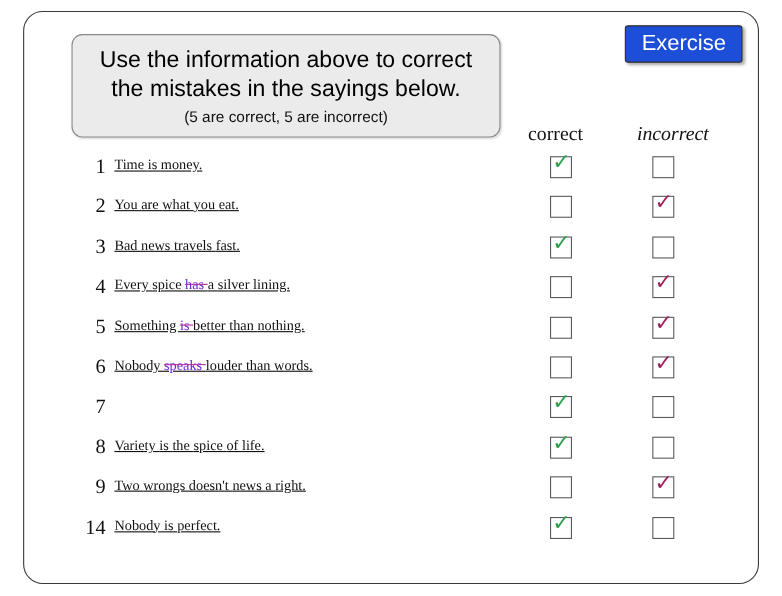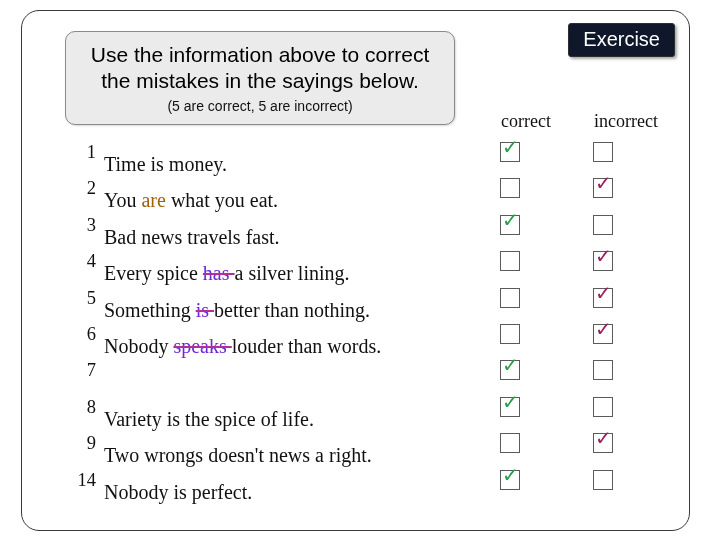--- a/index.html
+++ b/index.html
@@ -27,21 +27,21 @@
     height: 521px;
     box-sizing: border-box;
     border: 1px solid #3a3a3a;
     border-radius: 18px;
     background: #ffffff;
   }
   .exercise-badge {
     position: absolute;
     right: 14px;
     top: 12px;
-    background: #0f172a;
+    background: #1d4ed8;
     color: #ffffff;
     font-family: "Liberation Sans", sans-serif;
     font-size: 20px;
     padding: 4px 14px 6px 14px;
     border: 1px solid #2e2e2e;
     border-radius: 3px;
     box-shadow: 2px 2px 3px rgba(0,0,0,0.35);
     line-height: 1.1;
   }
   .instruction-box {
@@ -73,24 +73,24 @@
     top: 100px;
     left: 0;
     width: 100%;
     height: 24px;
   }
   .col-header {
     position: absolute;
     font-family: "Liberation Serif", serif;
     font-size: 18px;
     color: #111111;
-    text-align: center;
+    text-align: left;
   }
   .col-header.correct { left: 458px; width: 92px; }
-  .col-header.incorrect { left: 544px; width: 120px; }
+  .col-header.incorrect { left: 557px; width: 120px; font-style: italic; }
 
   .rows {
     position: absolute;
     left: 0;
     top: 126px;
     width: 100%;
   }
   .row {
     position: relative;
     height: 36.4px;
@@ -100,27 +100,28 @@
     left: 50px;
     width: 24px;
     top: 5px;
     text-align: right;
     font-size: 18.5px;
     color: #111111;
   }
   .row-text {
     position: absolute;
     left: 82px;
-    top: 16px;
-    font-size: 20px;
+    top: 5px;
+    font-size: 13px;
     color: #111111;
     white-space: nowrap;
+    text-decoration: underline;
   }
   .row-text .edit {
-    color: #a16207;
+    color: #000000;
   }
   .row-text .strike {
     color: #6d28d9;
     text-decoration: line-through;
     text-decoration-color: #b0309a;
   }
   .box {
     position: absolute;
     top: 5px;
     width: 20px;

